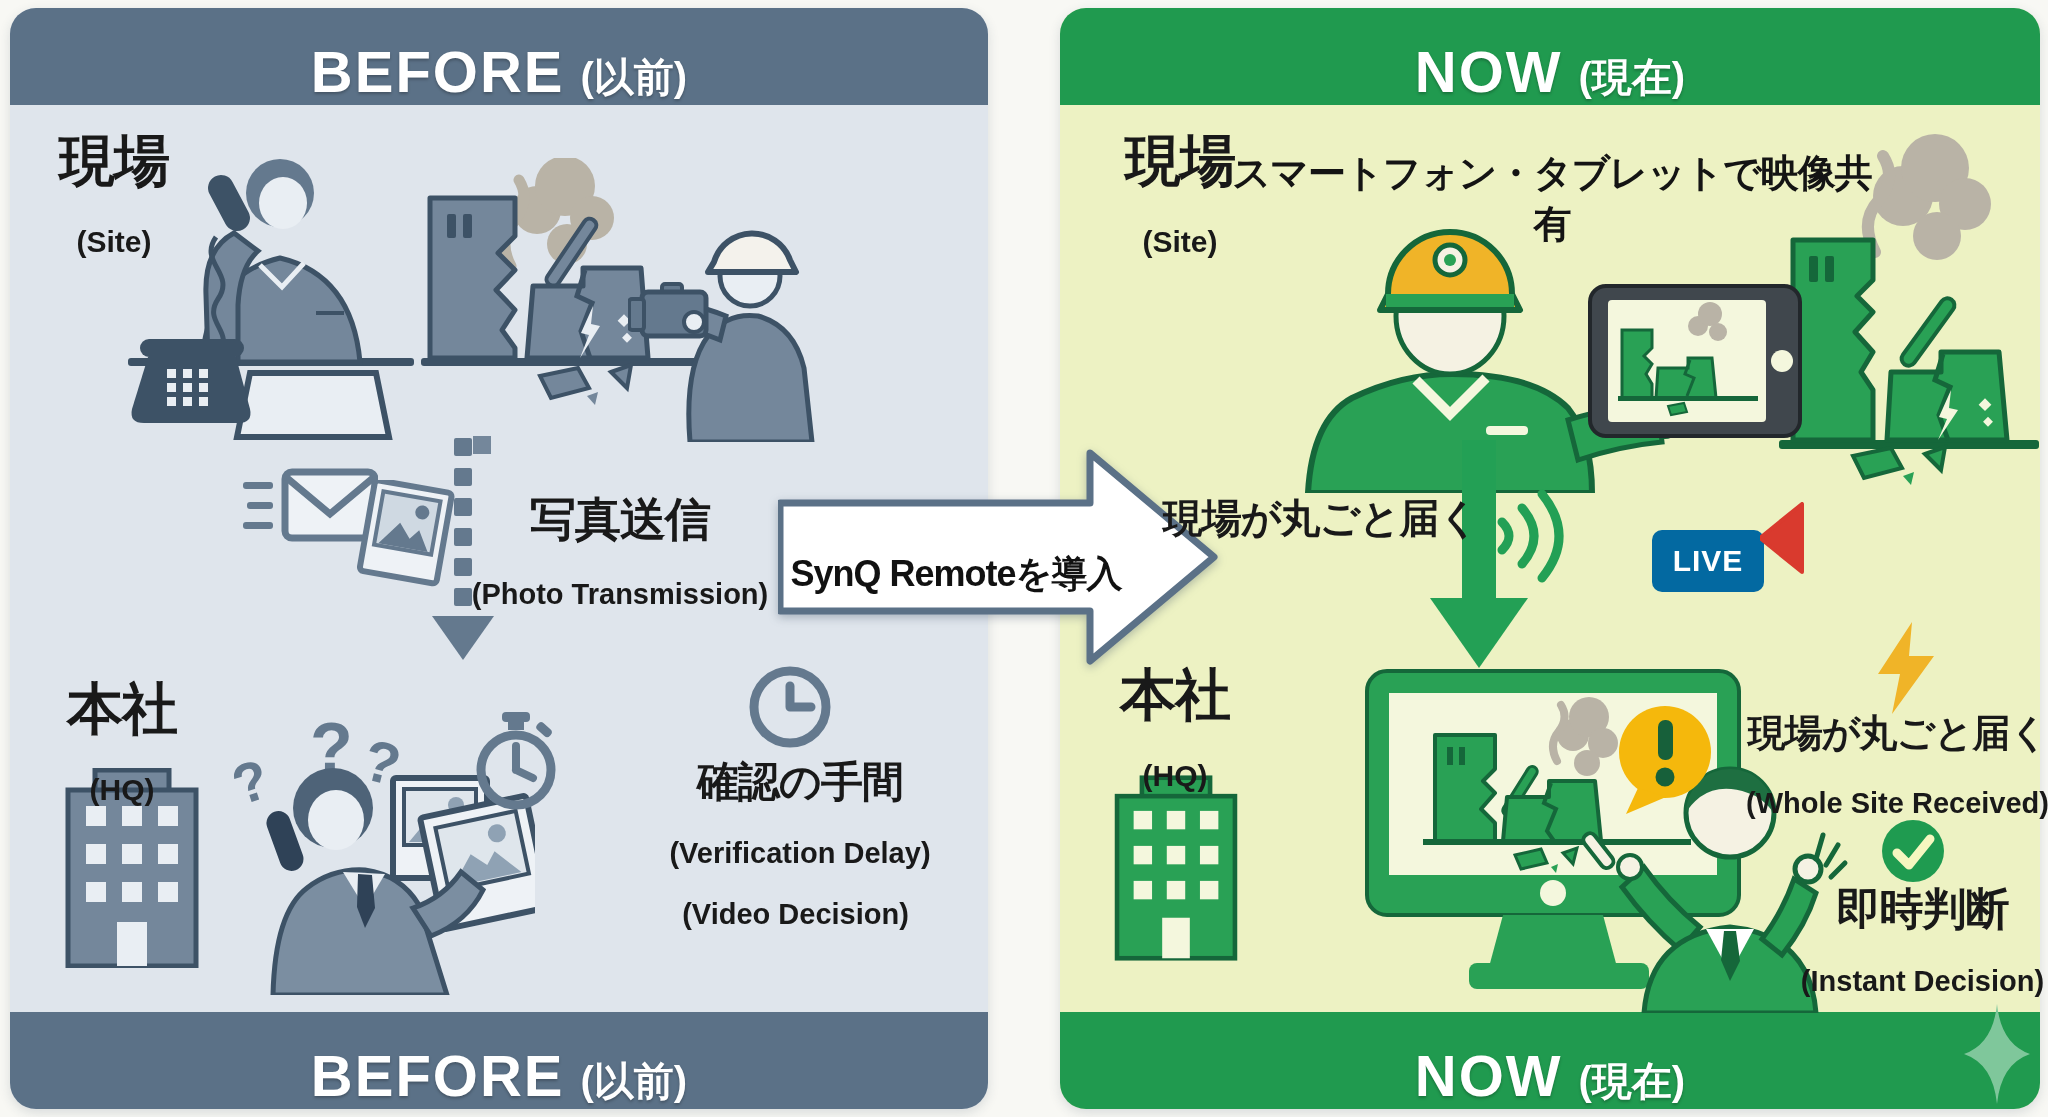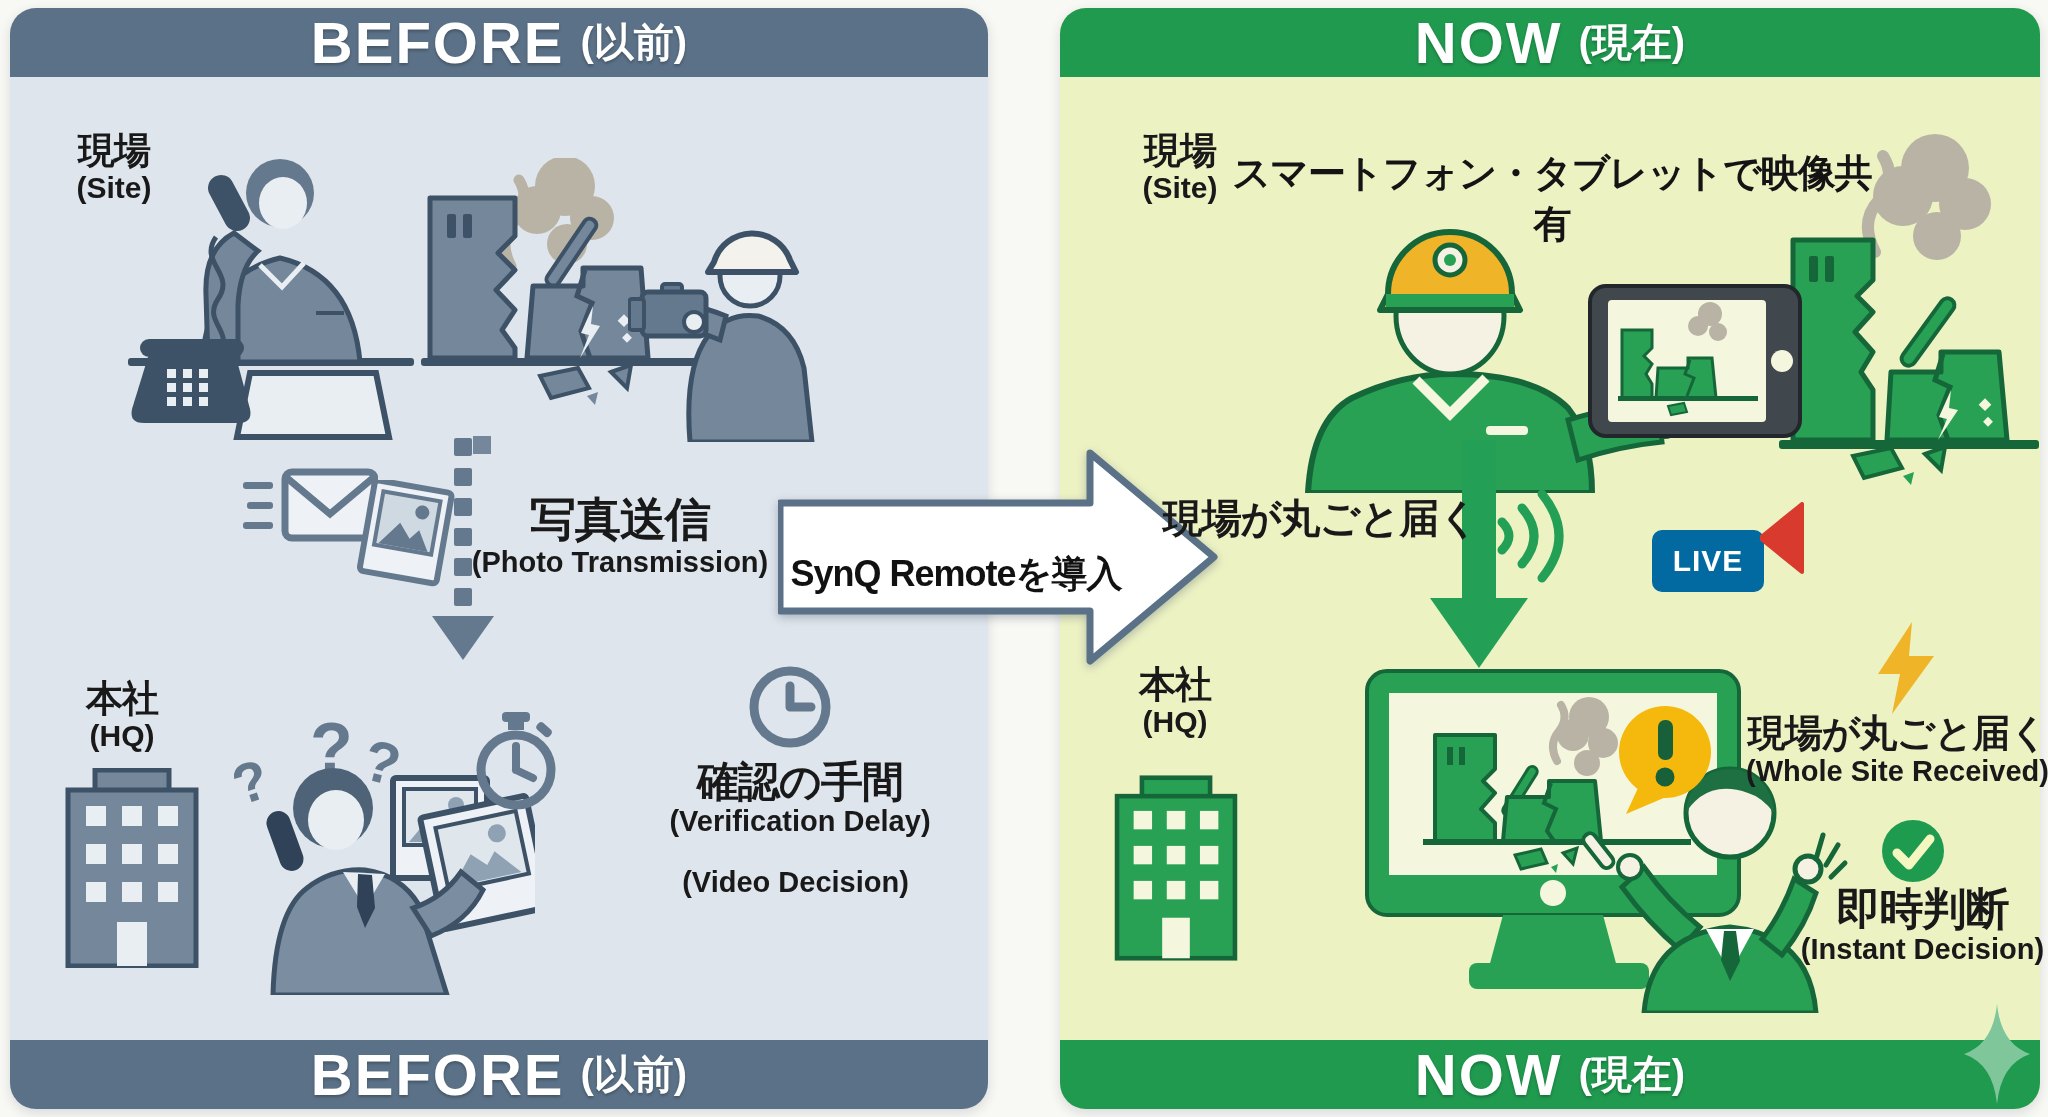--- a/index.html
+++ b/index.html
@@ -7,34 +7,34 @@
     width:2048px; height:1117px;
     background:#f8f8f4;
     font-family:"Liberation Sans","DejaVu Sans",sans-serif;
     overflow:hidden;
   }
   .canvas { position:relative; width:2048px; height:1117px; }
   .panel { position:absolute; top:8px; height:1101px; border-radius:26px;
            box-shadow:0 4px 12px rgba(40,60,80,.15); }
   .panel-before { left:10px;  width:978px; background:#dfe5ec; }
   .panel-now    { left:1060px; width:980px; background:#edf2c3; }
-  .band { position:absolute; left:0; width:100%; height:69px;
-          display:flex; align-items:center; justify-content:center;
+  .band { position:absolute; left:0; width:100%; height:97px;
+          display:flex; align-items:flex-end; justify-content:center;
           color:#fff; font-weight:800; }
   .band-top    { top:0; border-radius:26px 26px 0 0; }
   .band-bottom { bottom:0; border-radius:0 0 26px 26px; }
   .band-before { background:#5b7187; }
   .band-now    { background:#209a4f; }
   .band .en { font-size:58px; letter-spacing:2px; text-shadow:0 2px 3px rgba(0,0,0,.25); }
   .band .jp { font-size:40px; margin-left:16px; text-shadow:0 2px 3px rgba(0,0,0,.25); }
   .abs { position:absolute; }
   .stack { position:absolute; text-align:center; color:#191919; z-index:3; }
   .stack .jp  { font-weight:800; line-height:1.12; letter-spacing:-1px; }
-  .stack .sub { font-weight:700; line-height:1.15; }
-  .place-label .jp { font-size:37px; }
+  .stack .sub { font-weight:700; line-height:1.15;margin-top:32px; }
+  .place-label .jp { font-size:56px; }
   .place-label .sub{ font-size:30px; }
   .fs46 .jp { font-size:46px; } .fs42 .jp { font-size:42px; }
   .fs40 .jp { font-size:40px; } .fs38 .jp { font-size:38px; } .fs44 .jp { font-size:44px; }
   .sub29 .sub { font-size:29px; }
   .share-heading { position:absolute; left:1228px; top:148px; width:648px;
                    font-size:38px; font-weight:800; color:#141414; text-align:center;
                    letter-spacing:-1px; z-index:3; }
   .synq-label { position:absolute; left:788px; top:534px; width:336px; text-align:center;
                 font-size:36px; font-weight:800; color:#111; z-index:4; letter-spacing:-1px;margin-top:16px; }
   .live-badge { position:absolute; left:1652px; top:506px; width:112px; height:62px;

